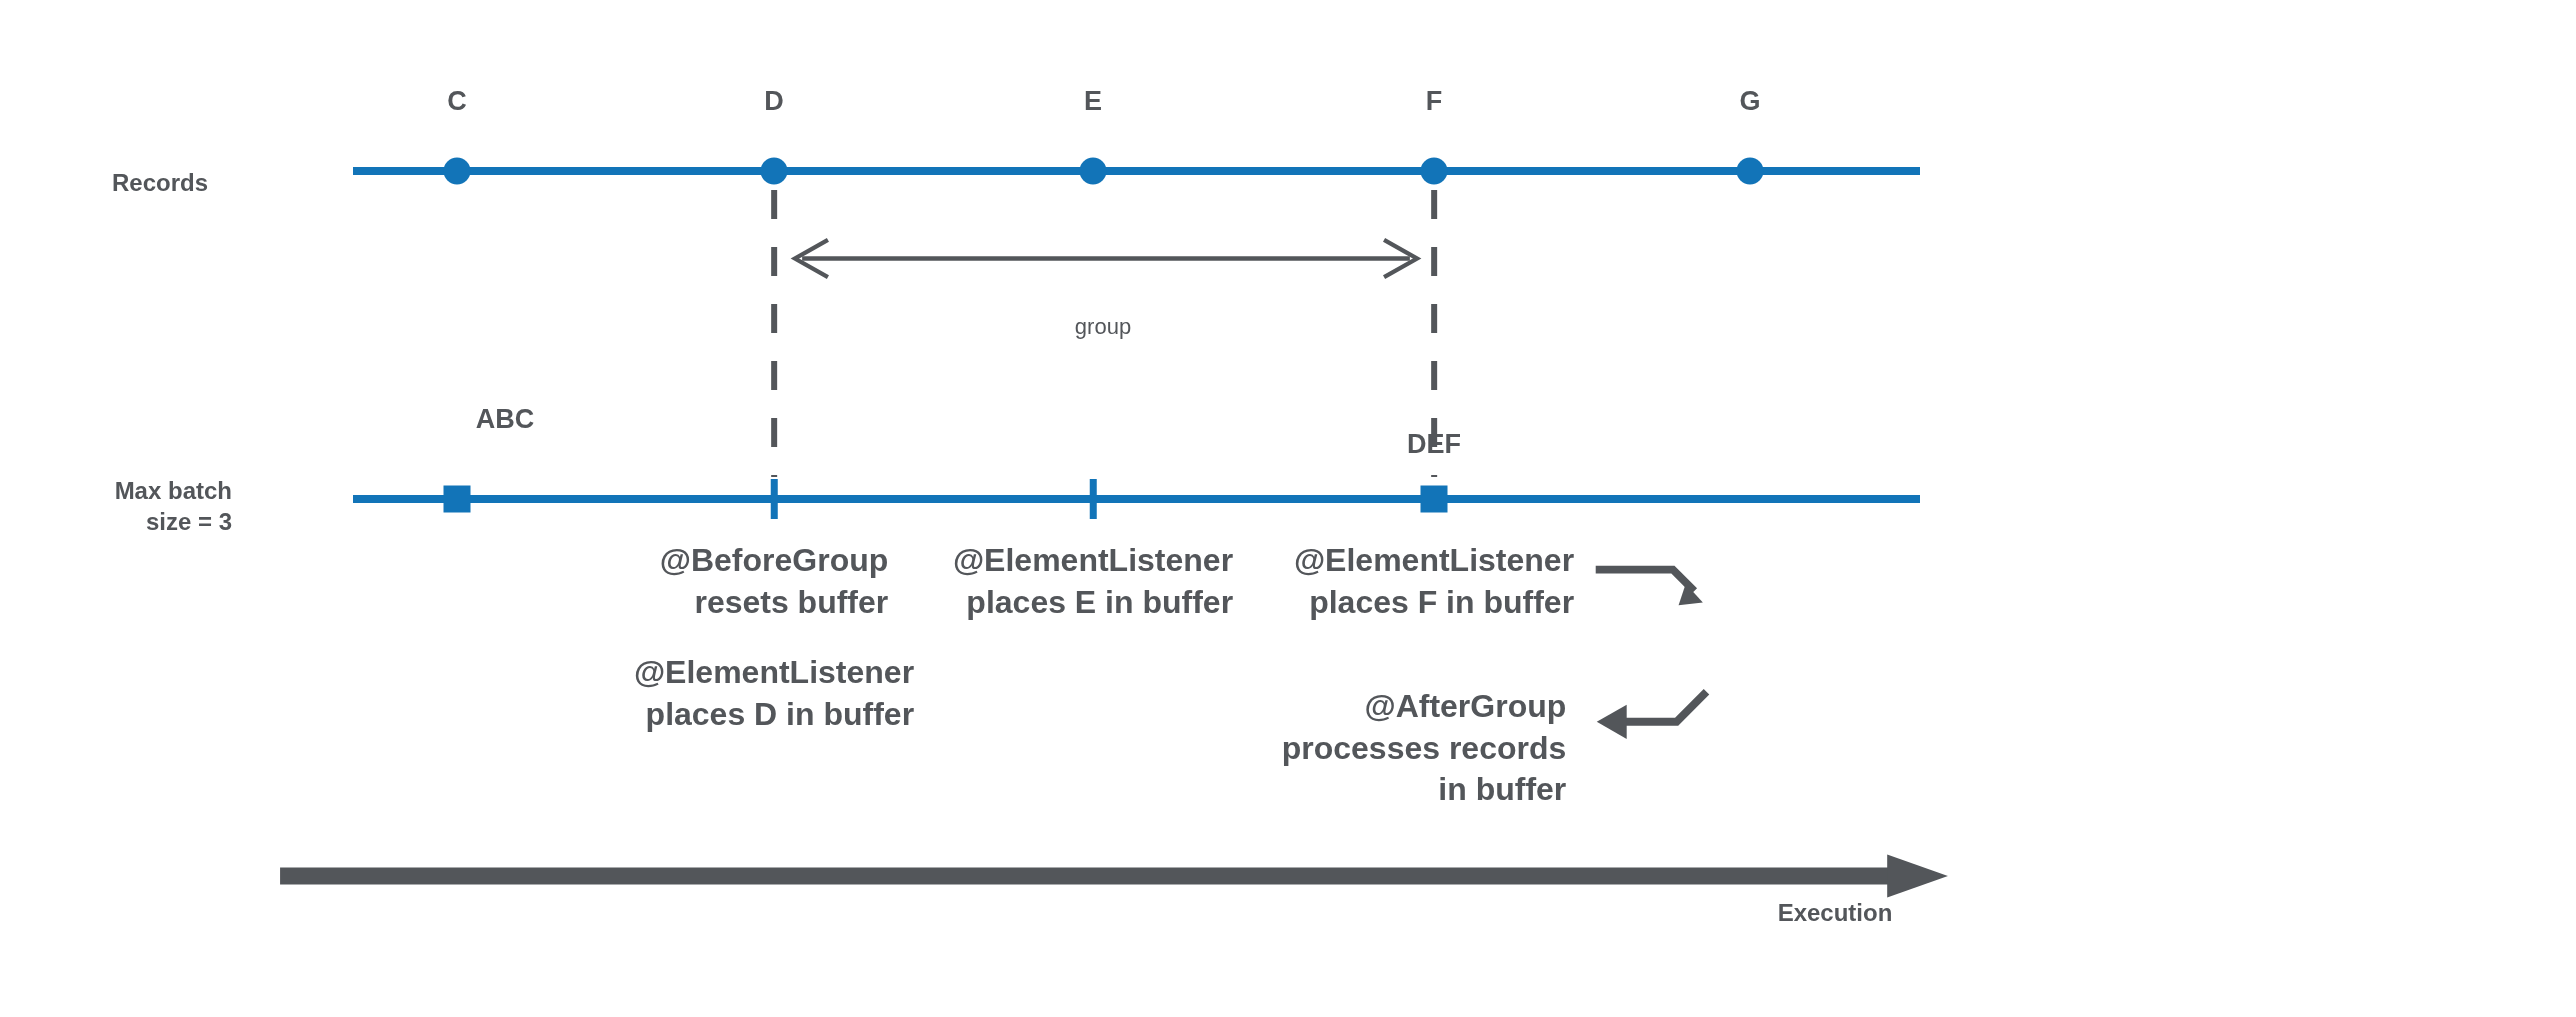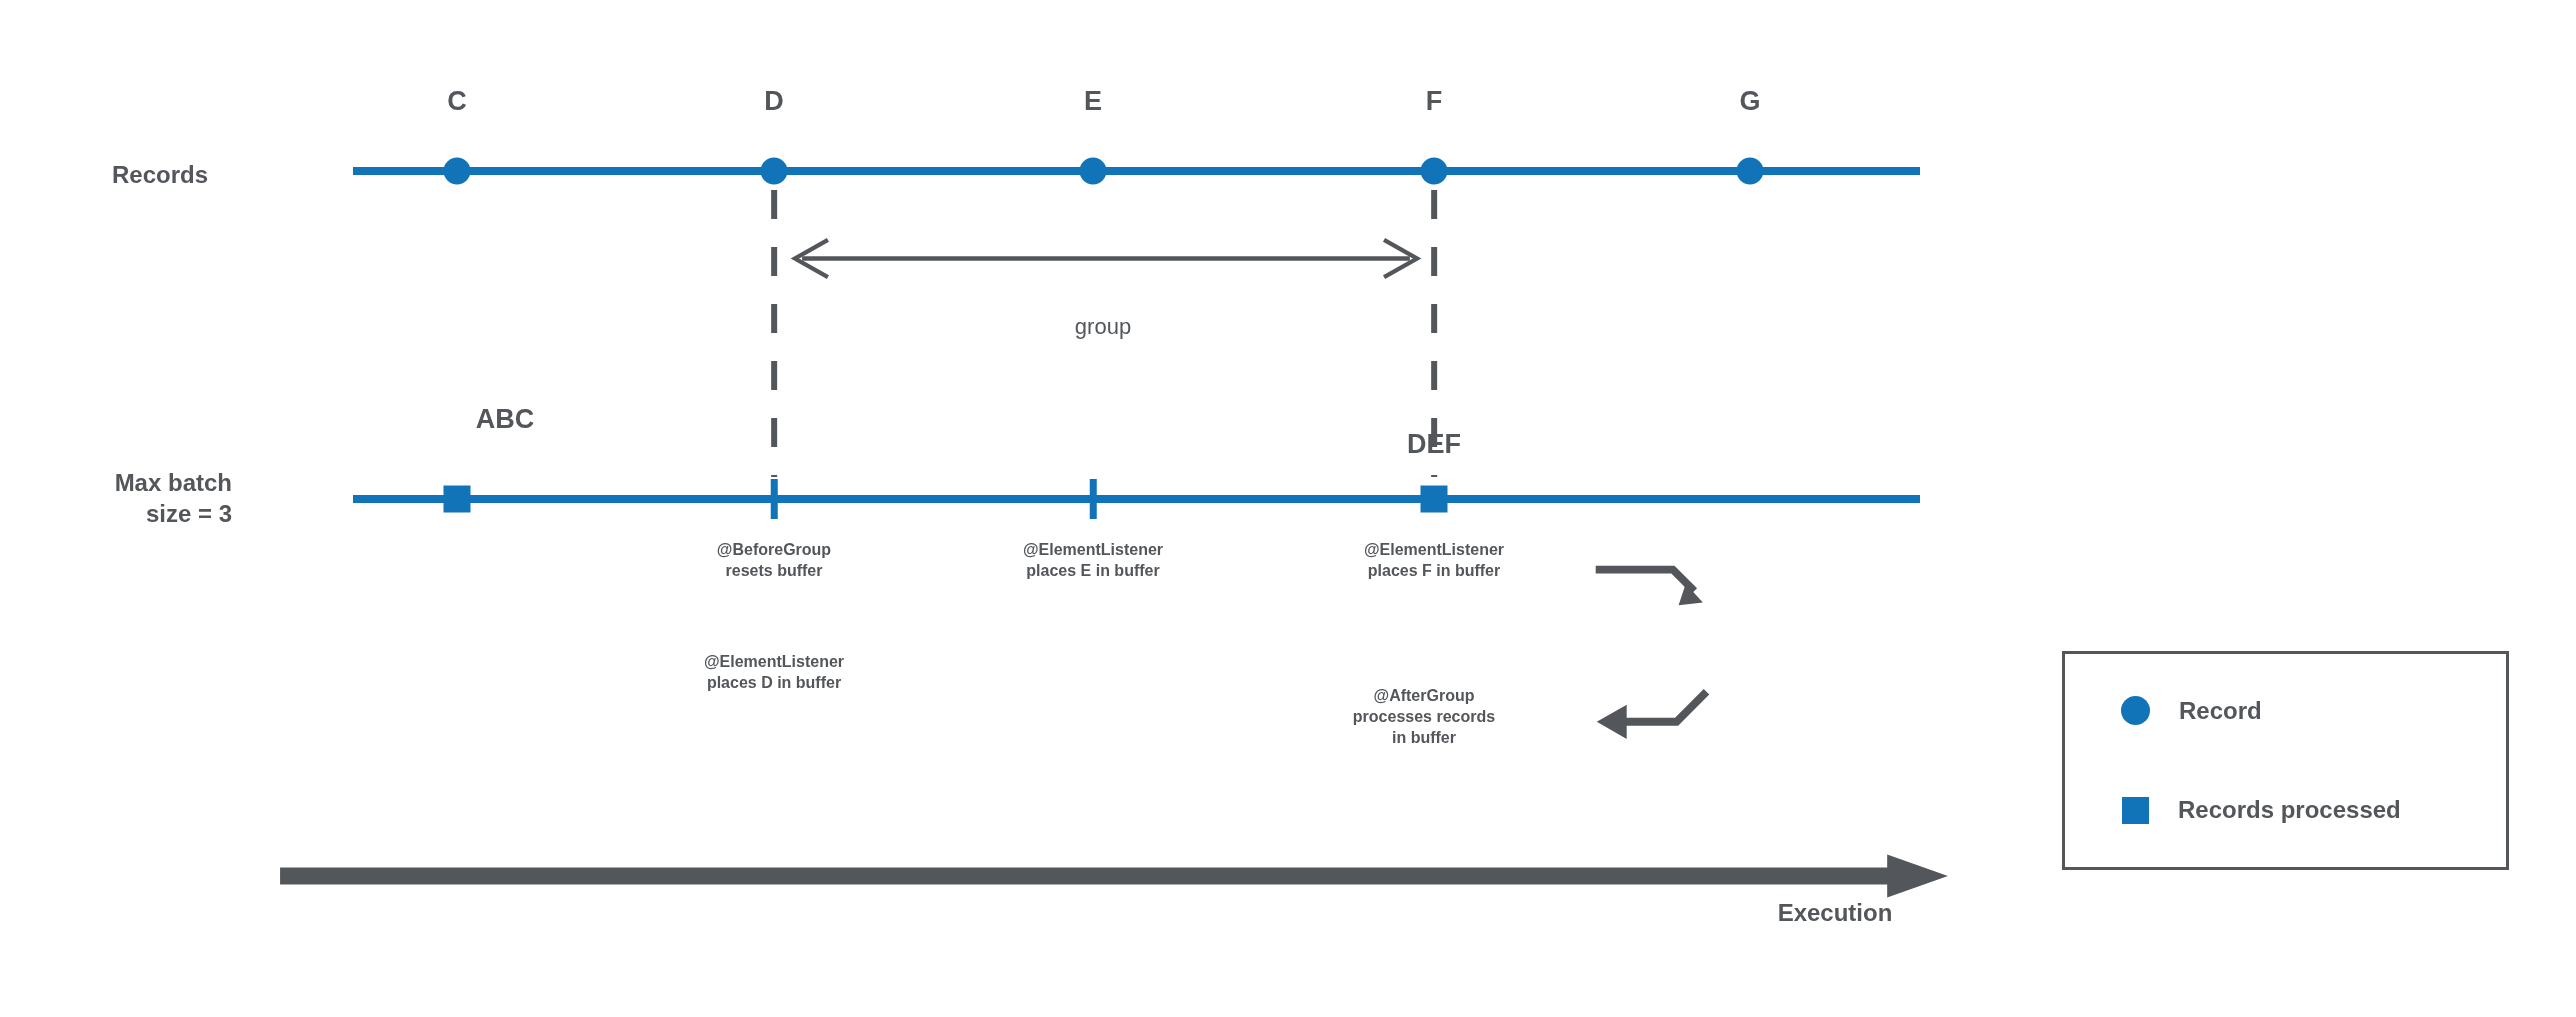--- a/index.html
+++ b/index.html
@@ -23,34 +23,35 @@
   .txt {
     position: absolute;
     color: #53565a;
     font-weight: bold;
     line-height: 1.30;
     white-space: pre;
   }
   .axis-label {
     font-size: 24px;
     text-align: right;
+    margin-top: 8px;
   }
   .record-letter {
     font-size: 27px;
     text-align: center;
     transform: translateX(-50%);
   }
   .batch-letters {
     font-size: 27px;
     text-align: center;
     transform: translateX(-50%);
   }
   .annot {
-    font-size: 16px;
-    text-align: center;
+    font-size: 32px;
+    text-align: right;
     transform: translateX(-50%);
   }
   .group-label {
     font-size: 22px;
     font-weight: normal;
     color: #53565a;
     text-align: center;
     transform: translateX(-50%);
     margin-top: 40px;
   }
@@ -195,25 +196,15 @@
     <path d="M170,4 L128,46 L42,46" fill="none" stroke="#53565a" stroke-width="11" stroke-linecap="butt"></path>
     <polygon points="58,22 16,46 58,70" fill="#53565a"></polygon>
   </svg>
 
   <svg style="left:276px; top:851px;" width="1676" height="50" viewBox="0 0 2335 70">
     <line x1="0" y1="35" x2="2255" y2="35" stroke="#53565a" stroke-width="24"></line>
     <polygon points="2250,5 2335,35 2250,65" fill="#53565a"></polygon>
   </svg>
   <div class="txt exec-label" style="left:1835px; top:897px;">Execution</div>
 
-  <div class="legend-box" style="left:2062px; top:651px; width:447px; height:219px;">
-    <div class="legend-row" style="left:56px; top:42px;">
-      <div class="legend-swatch-circle"></div>
-      <span class="legend-label">Record</span>
-    </div>
-    <div class="legend-row" style="left:57px; top:142px;">
-      <div class="legend-swatch-square"></div>
-      <span class="legend-label">Records processed</span>
-    </div>
-  </div>
 
 </div>
 
 
 </body></html>

